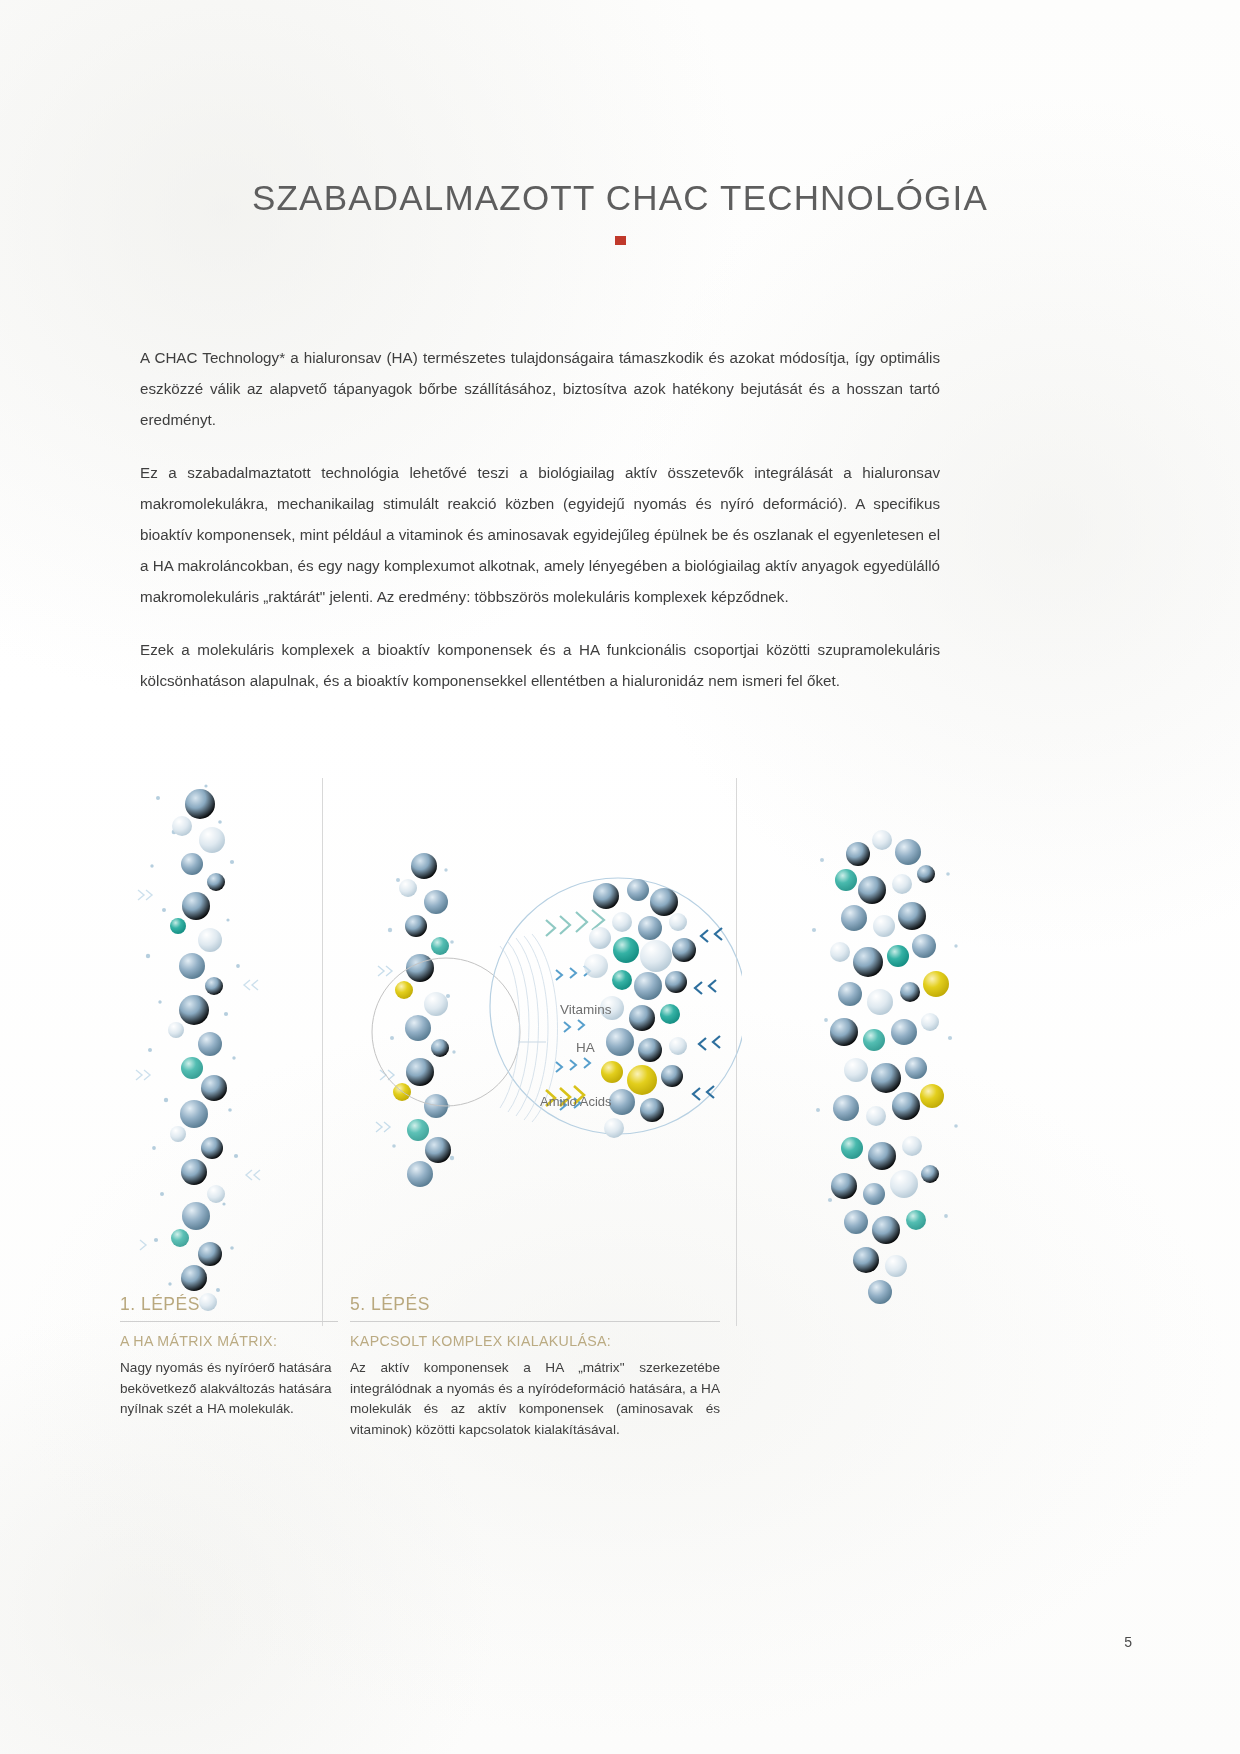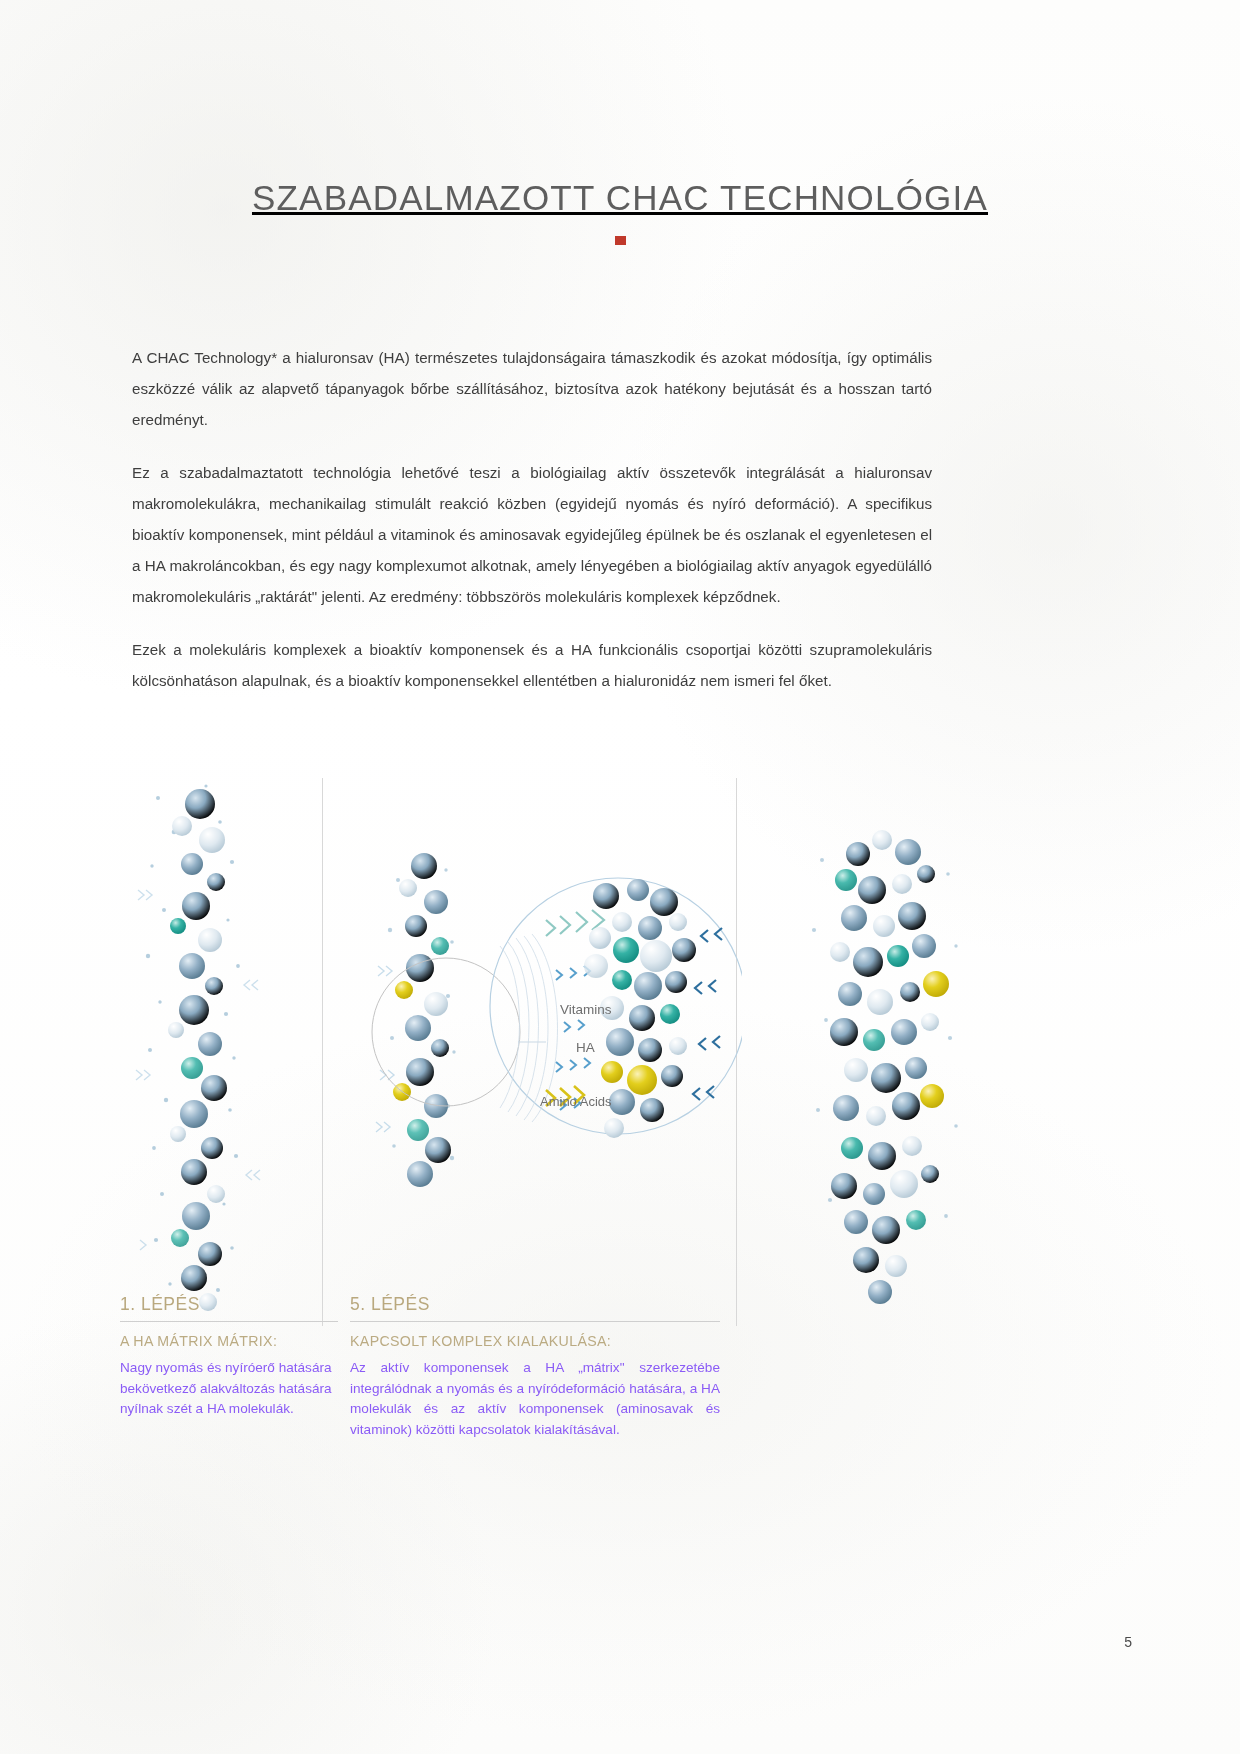--- a/index.html
+++ b/index.html
@@ -32,42 +32,41 @@
     inset: 0;
   }
 
   
   .title-block {
     position: absolute;
     top: 178px;
     left: 0;
     width: 1240px;
     text-align: center;
-    text-decoration: underline;
   }
   .doc-title {
     font-size: 35px;
     letter-spacing: 1.2px;
     color: #5e5e5e;
     font-weight: 400;
     font-family: "Liberation Sans", sans-serif;
     white-space: nowrap;
   }
   .title-divider {
     width: 11px;
     height: 9px;
     background: #c0392b;
     margin: 18px auto 0 auto;
   }
 
   
   .body-copy {
     position: absolute;
     top: 342px;
-    left: 132px;
+    left: 140px;
     width: 800px;
   }
   .para {
     font-size: 15.2px;
     line-height: 31px;
     color: #3e3e3e;
     text-align: justify;
     margin: 0 0 22px 0;
     font-family: "Liberation Sans", sans-serif;
   }
@@ -133,21 +132,21 @@
   .step-subtitle {
     font-size: 14.2px;
     color: #bbab83;
     letter-spacing: 0.35px;
     line-height: 20px;
     margin: 0 0 7px 0;
   }
   .step-text {
     font-size: 13.6px;
     line-height: 20.5px;
-    color: #8b5cf6;
+    color: #404040;
     margin: 0;
   }
   .step.s2 .step-text { text-align: justify; }
 
   
   .page-number {
     position: absolute;
     right: 108px;
     bottom: 104px;
     font-size: 14px;

